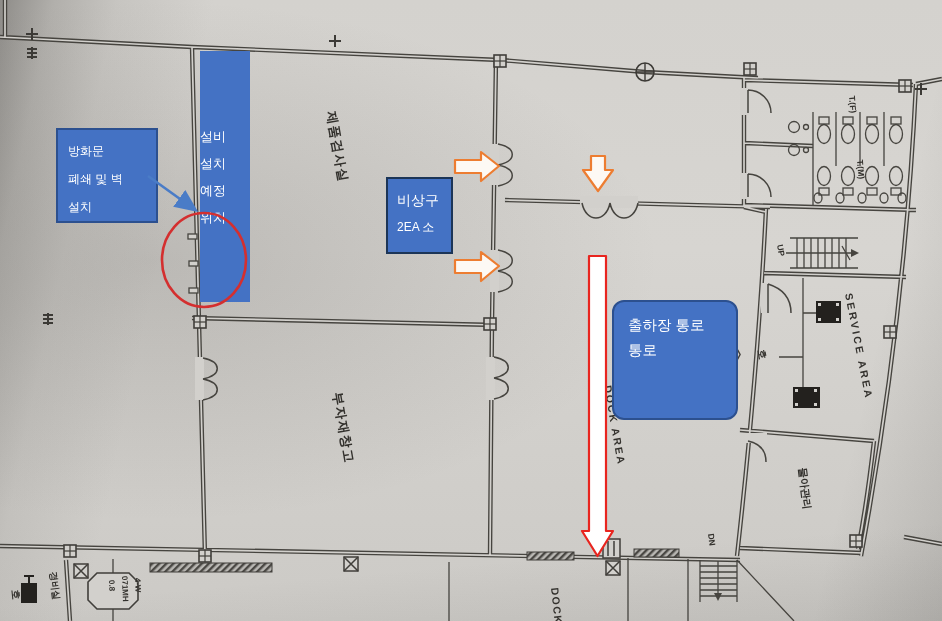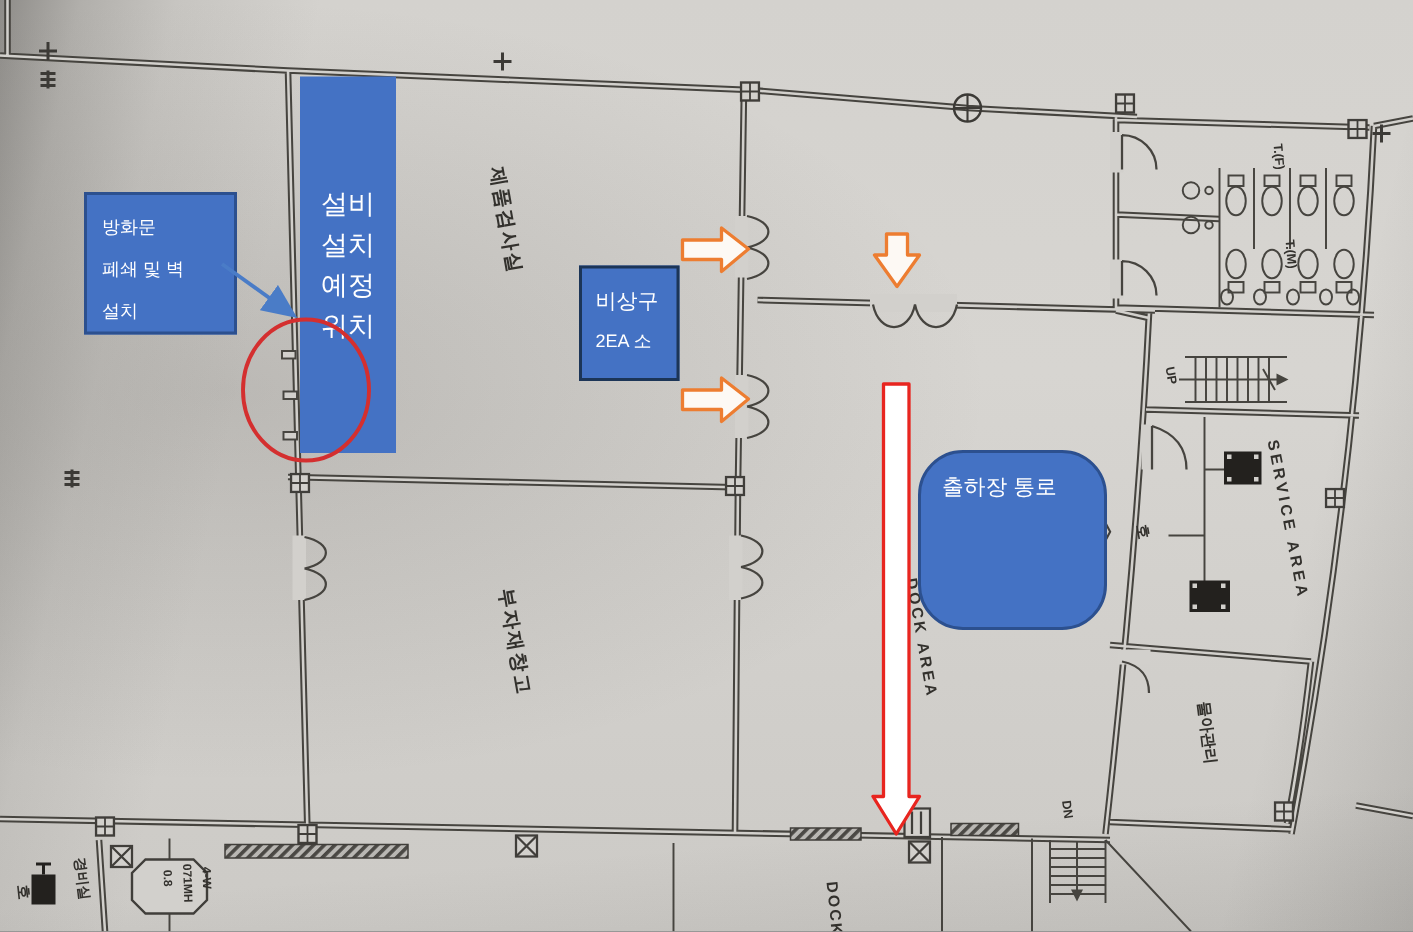--- a/index.html
+++ b/index.html
@@ -15,24 +15,24 @@
   }
   svg{position:absolute;left:0;top:0;}
   #plan{z-index:1;}
   #overlay{z-index:3;}
   .callout{
     position:absolute;z-index:2;background:#4472c4;border:2px solid #2c508f;
     color:#fff;box-sizing:border-box;
   }
   .callout .ln{white-space:nowrap;}
   #callout-fire-door{left:56px;top:128px;width:102px;height:95px;padding:7px 0 0 10px;font-size:12px;line-height:28px;}
-  #callout-equipment{left:200px;top:51px;width:64px;height:251px;display:flex;flex-direction:column;justify-content:center;align-items:center;font-size:18px;line-height:27px;border:none;}
+  #callout-equipment{left:200px;top:51px;width:50px;height:251px;display:flex;flex-direction:column;justify-content:center;align-items:flex-start;font-size:13px;line-height:27px;border:none;}
   #callout-exit{left:386px;top:177px;width:67px;height:77px;padding:8px 16px 0 9px;font-size:14px;line-height:27px;border:2px solid #1c3557;}
   #callout-exit .ln2{font-size:12px;}
-  #callout-dock{left:612px;top:300px;width:126px;height:120px;border-radius:30px;padding:11px 0 0 14px;font-size:14.5px;line-height:25px;}
+  #callout-dock{left:612px;top:300px;width:126px;height:120px;border-radius:12px;padding:11px 0 0 14px;font-size:14.5px;line-height:25px;}
   .ptxt{fill:#33312d;font-weight:700;}
 </style>
 </head>
 <body>
 
 <div id="stage">
 
   <svg id="plan" width="942" height="621" viewBox="0 0 942 621">
     <defs>
       <pattern id="hatch" width="5" height="9" patternUnits="userSpaceOnUse" patternTransform="rotate(45)">
@@ -216,20 +216,21 @@
     <div class="ln">위치</div>
   </div>
 
   <div class="callout" id="callout-exit">
     <div class="ln">비상구</div>
     <div class="ln ln2">2EA 소</div>
   </div>
 
   <div class="callout" id="callout-dock">
     <div class="ln">출하장 통로</div>
+    <div class="ln">통로</div>
   </div>
 
   <svg id="overlay" width="942" height="621" viewBox="0 0 942 621">
     <defs>
       <marker id="bluehead" markerWidth="9" markerHeight="8" refX="7" refY="4" orient="auto">
         <polygon points="0,0 9,4 0,8" fill="#4a7cc7"></polygon>
       </marker>
     </defs>
 
     <ellipse cx="204" cy="260" rx="42" ry="47" fill="none" stroke="#d42f2f" stroke-width="2.6"></ellipse>

